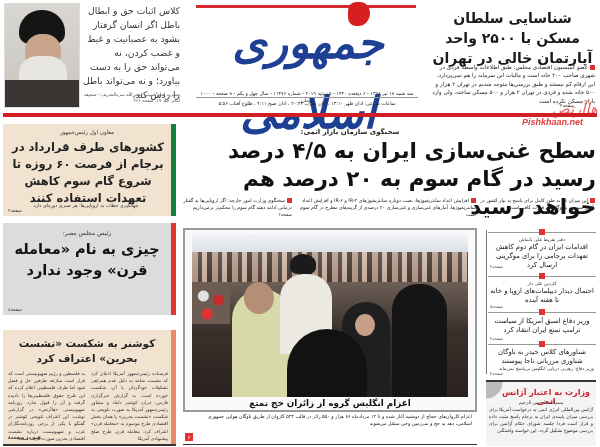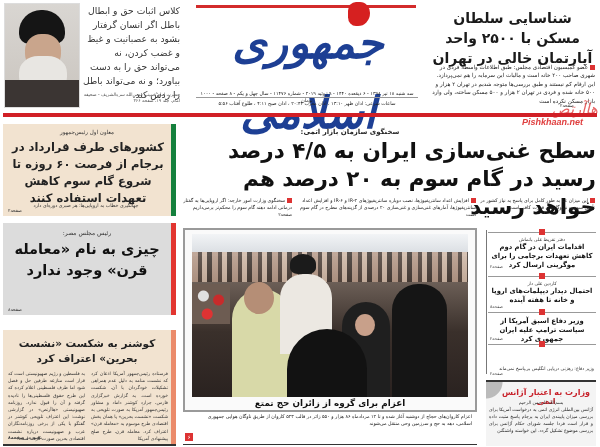--- a/index.html
+++ b/index.html
@@ -83,21 +83,21 @@
   .photo-body { left: 190px; top: 413px; width: 282px; font-size: 4.8px; line-height: 7px; color:#222; }
   .photo-pg { left: 185px; top: 433px; width: 8px; height: 8px; background: #d33; color:#fff; font-size:5px; text-align:center; line-height:8px; }
   .bottom-rule-mid { left: 183px; top: 444px; width: 294px; height: 1px; background: #333; }
 
   
   .brief-frame { left: 486px; top: 230px; width: 110px; height: 144px; border-left: 1px solid #777; }
   .brief { position:absolute; left: 488px; width: 108px; }
   .brief .dot { position:absolute; left: 51px; top: -3px; width: 6px; height: 6px; background: #d33; }
   .brief .rule { position:absolute; left: 0; top: 0; width:108px; height:1px; background:#999; }
   .brief .kick { position:absolute; top:5px; width:108px; font-size:4.6px; color:#333; }
-  .brief .head { position:absolute; top:11px; left:2px; width:104px; font-size:6.8px; line-height:9px; color:#111; font-weight: bold; }
+  .brief .head { position:absolute; top:11px; left:2px; width:104px; font-size:6.8px; line-height:9px; color:#111; font-weight: normal; }
   .brief .pg { position:absolute; left:2px; font-size:4.2px; color:#333; }
 
   .editorial { left: 486px; top: 380px; width: 110px; height: 66px; background: #f4f4f4; border-top: 2px solid #333; }
   .editorial .stamp { position:absolute; left:0; top:0; width:24px; height:30px; background: radial-gradient(circle at 0 0, #bbb 0 16px, transparent 17px); }
   .editorial .title { position:absolute; top:6px; left:14px; width:92px; font-size:8px; font-weight:bold; color:#c8232c; }
   .editorial .basm { position:absolute; top:18px; width:110px; font-size:4.6px; color:#333; }
   .editorial .body { position:absolute; top:24px; left:3px; width:104px; font-size:4.6px; line-height:7px; color:#222; text-align: justify; }
 </style>
 </head>
 <body>
@@ -170,21 +170,21 @@
   <div class="flowers"></div>
   <div class="police"></div>
   <div class="police-head"></div>
   <div class="cleric"></div>
   <div class="cleric-turban"></div>
   <div class="woman"></div>
   <div class="woman-face"></div>
   <div class="chador1"></div>
   <div class="chador2"></div>
 </div>
-<div class="abs photo-caption center" dir="rtl">اعزام برای گروه از زائران حج تمتع</div>
+<div class="abs photo-caption center" dir="rtl">اعزام انگلیس گروه از زائران حج تمتع</div>
 <div class="abs photo-body rtl">اعزام کاروان‌های حجاج از دوشنبه آغاز شده و تا ۱۲ مردادماه ۸۶ هزار و ۵۵۰ زائر در قالب ۵۲۳ کاروان از طریق ناوگان هوایی جمهوری اسلامی، دهه به حج و سرزمین وحی منتقل می‌شوند</div>
 <div class="abs photo-pg">۶</div>
 <div class="abs bottom-rule-mid"></div>
 
 <div class="abs brief-frame"></div>
 
 <div class="brief rtl" style="top:232px; height:40px;">
   <div class="rule"></div>
   <div class="dot"></div>
   <div class="kick center">دفتر تقریظ علی باتماش</div>
@@ -196,27 +196,28 @@
   <div class="rule"></div>
   <div class="dot"></div>
   <div class="kick center">کاردین علی دار</div>
   <div class="head center">احتمال دیدار دیپلمات‌های اروپا و خانه تا هفته آینده</div>
   <div class="pg" style="top:28px;">صفحه۸</div>
 </div>
 
 <div class="brief rtl" style="top:312px; height:30px;">
   <div class="rule"></div>
   <div class="dot"></div>
-  <div class="head center" style="top:5px;">وزیر دفاع اسبق آمریکا از سیاست ترامپ علیه ایران جمهوری کرد</div>
+  <div class="head center" style="top:5px;">وزیر دفاع اسبق آمریکا از سیاست ترامپ تمتع ایران انتقاد کرد</div>
   <div class="pg" style="top:24px;">صفحه۲</div>
 </div>
 
 <div class="brief rtl" style="top:344px; height:32px;">
   <div class="rule"></div>
   <div class="dot"></div>
+  <div class="head center" style="top:4px;">شناورهای کلاس حیدر به ناوگان شناوری مرزبانی ناجا پیوستند</div>
   <div class="kick" style="top:22px; font-size:4.6px; padding-right:2px;">وزیر دفاع: رهزنی دریایی انگلیس بی‌پاسخ نمی‌ماند</div>
   <div class="pg" style="top:27px;">صفحه۲</div>
 </div>
 
 <div class="abs editorial rtl">
   <div class="stamp"></div>
   <div class="title center">وزارت به اعتبار آژانس اتمی</div>
   <div class="basm center">بسم‌الله الرحمن الرحیم</div>
   <div class="body">آژانس بین‌المللی انرژی اتمی به درخواست آمریکا برای بررسی میزان پایبندی ایران به برجام پاسخ مثبت داده و قرار است فردا جلسه شورای حکام آژانس برای بررسی موضوع تشکیل گردد. این خواسته واشنگتن</div>
 </div>

